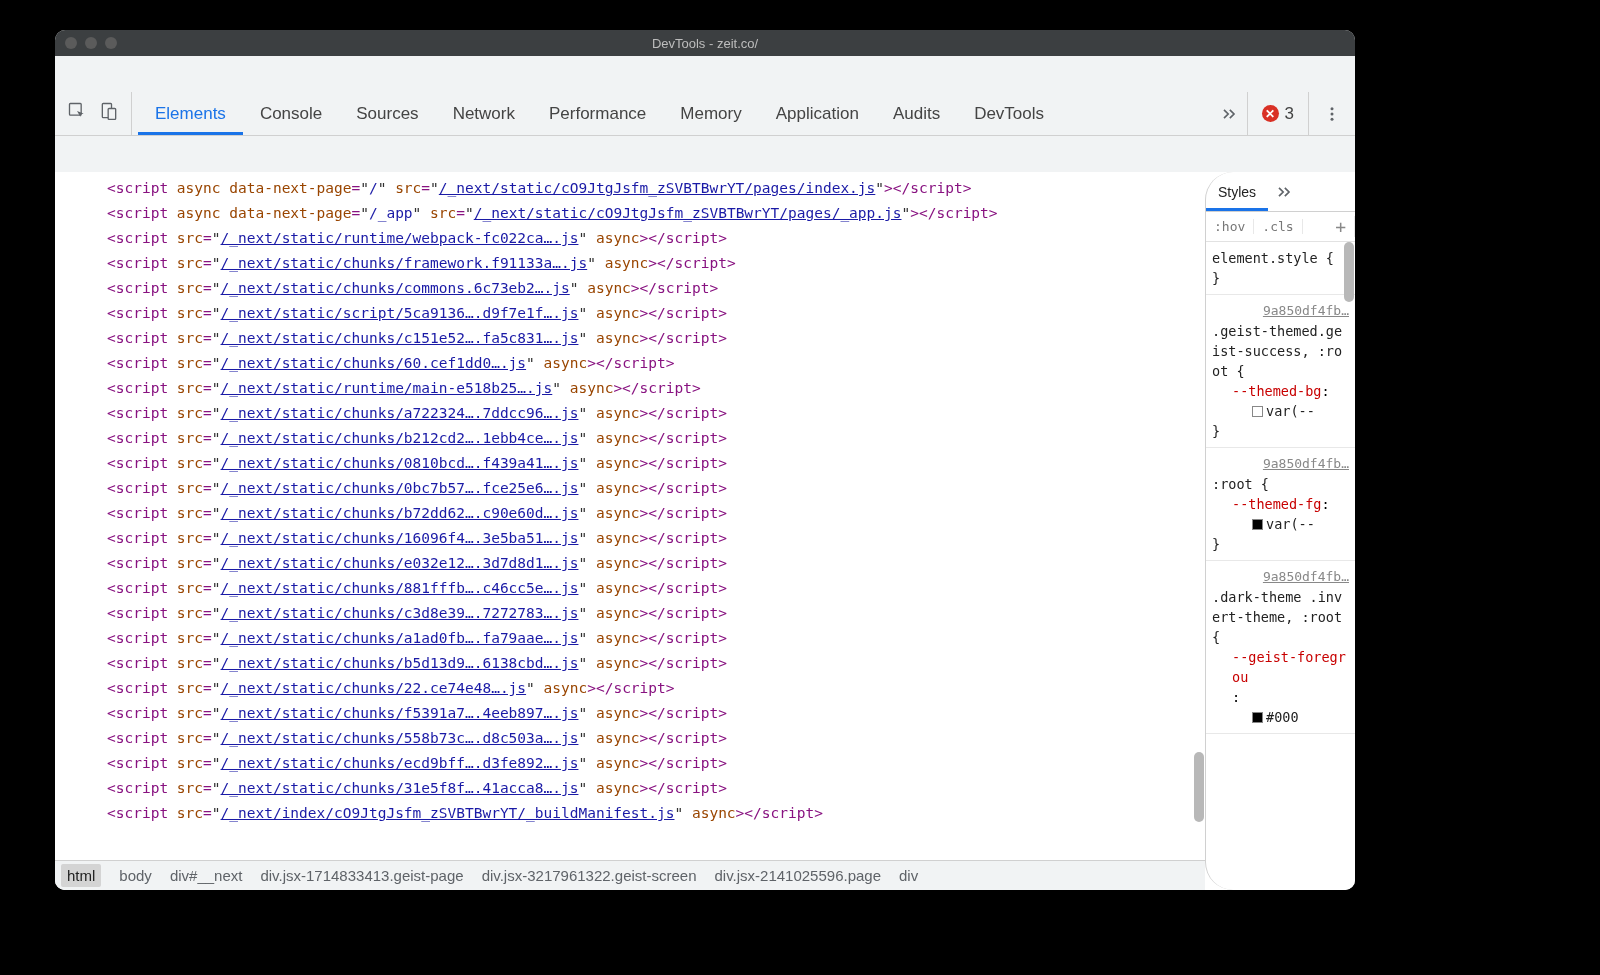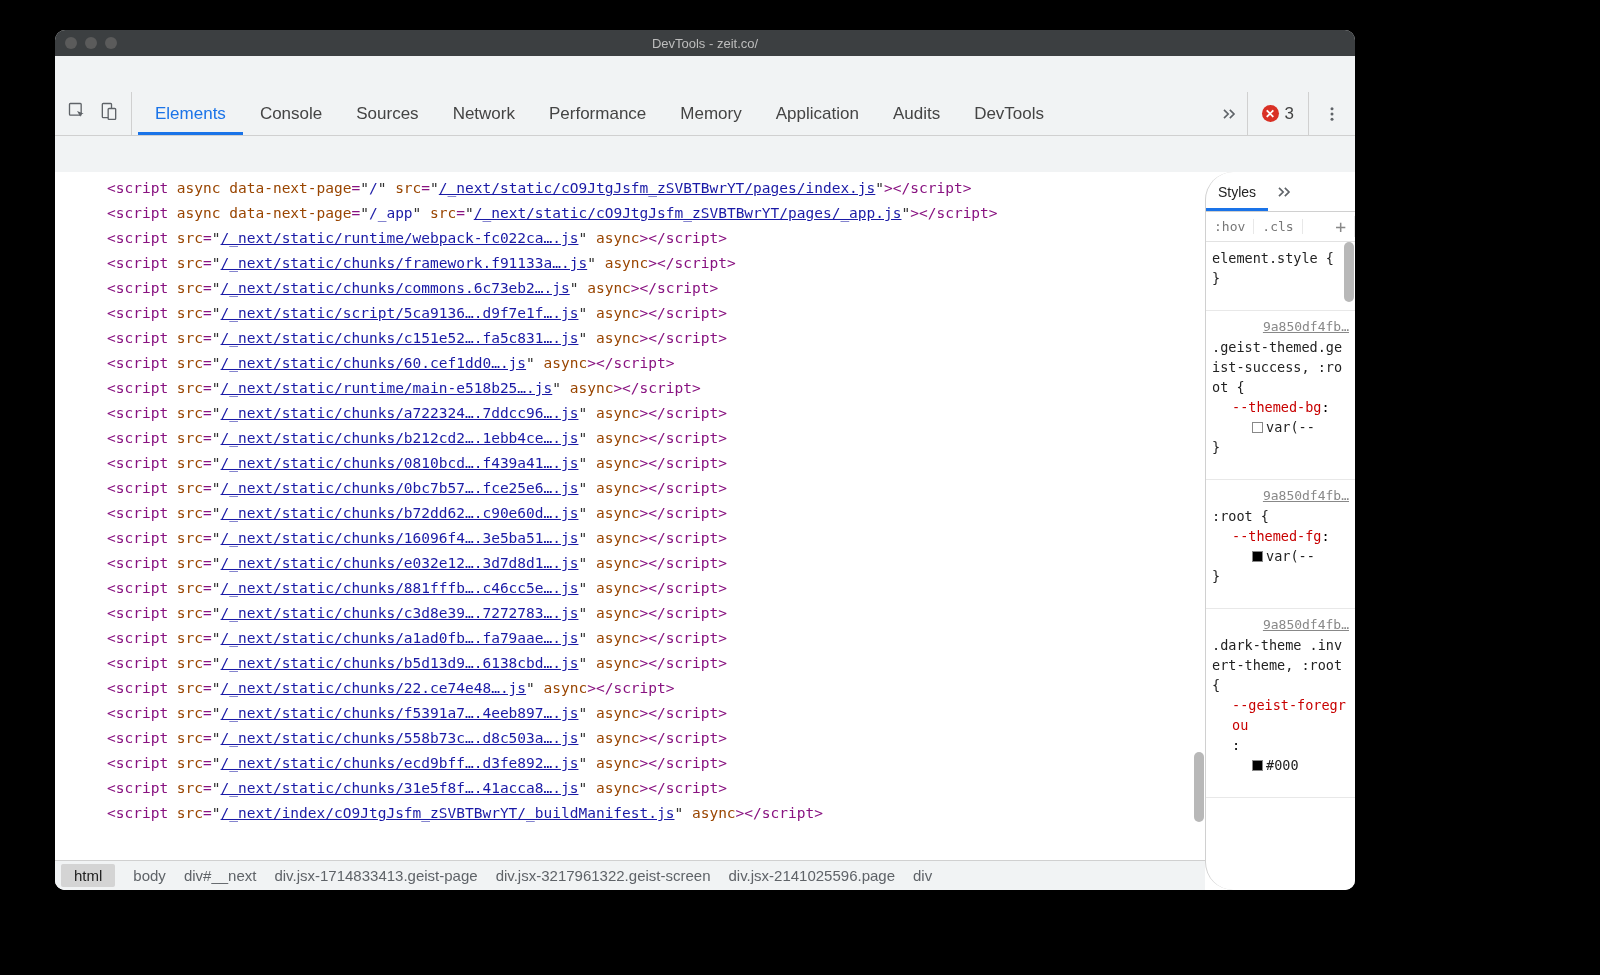--- a/index.html
+++ b/index.html
@@ -80,32 +80,32 @@
   .attr-val { color:#1a1aa6; }
   .attr-val a { color:#1a1aa6; text-decoration: underline; }
   .punct { color:#881280; }
 
   .crumbs {
     border-top:1px solid #d0d0d0; height:30px; display:flex; align-items:center;
     font-size:15px; color:#5f6368; padding:0 6px; gap:18px; overflow:hidden;
     background:#f1f3f4;
   }
   .crumbs span { white-space:nowrap; cursor:pointer; }
-  .crumbs .sel { background:#d4d4d4; color:#222; padding:3px 13px; border-radius:2px; }
+  .crumbs .sel { background:#d4d4d4; color:#222; padding:3px 6px; border-radius:2px; }
 
   .side { width:150px; border-left:1px solid #d0d0d0; display:flex; flex-direction:column; background:#fff; font-size:14px;border-radius:28px; }
   .side-tabs { height:40px; display:flex; align-items:stretch; border-bottom:1px solid #d0d0d0; overflow:hidden; }
   .side-tab { display:flex; align-items:center; padding:0 12px; color:#5f6368; }
   .side-tab.active { color:#222; box-shadow: inset 0 -3px 0 #1a73e8; }
   .side-more { display:flex; align-items:center; padding:0 6px; }
   .filter-row { display:flex; align-items:center; border-bottom:1px solid #e2e2e2; height:30px; font-family:Menlo,monospace; font-size:13px; color:#777; }
   .filter-row span { padding:0 8px; border-right:1px solid #e8e8e8; }
   .filter-row .plus { margin-left:auto; padding:0 8px; font-size:18px; color:#888; }
   .rules { flex:1; overflow:hidden; font-family:Menlo,"SF Mono",monospace; font-size:13.5px; line-height:20px; position:relative; }
-  .rule { padding:6px 6px 22px 6px; border-bottom:1px solid #e8e8e8; word-break:break-all; }
+  .rule { padding:6px 6px 6px 6px; border-bottom:1px solid #e8e8e8; word-break:break-all; }
   .src { text-align:right; text-decoration:underline; color:#888; font-size:13px; }
   .sel-txt { color:#222; }
   .brace { color:#222; }
   .prop { padding-left:20px; }
   .prop-name { color:#c80000; }
   .prop-val { color:#222; }
   .sw { display:inline-block; width:11px; height:11px; border:1px solid #888; vertical-align:-1px; margin-right:3px; }
   .scrollbar-side {
     position:absolute; right:1px; top:0; width:10px; height:60px;
     background:#b8b8b8; border-radius:5px;

